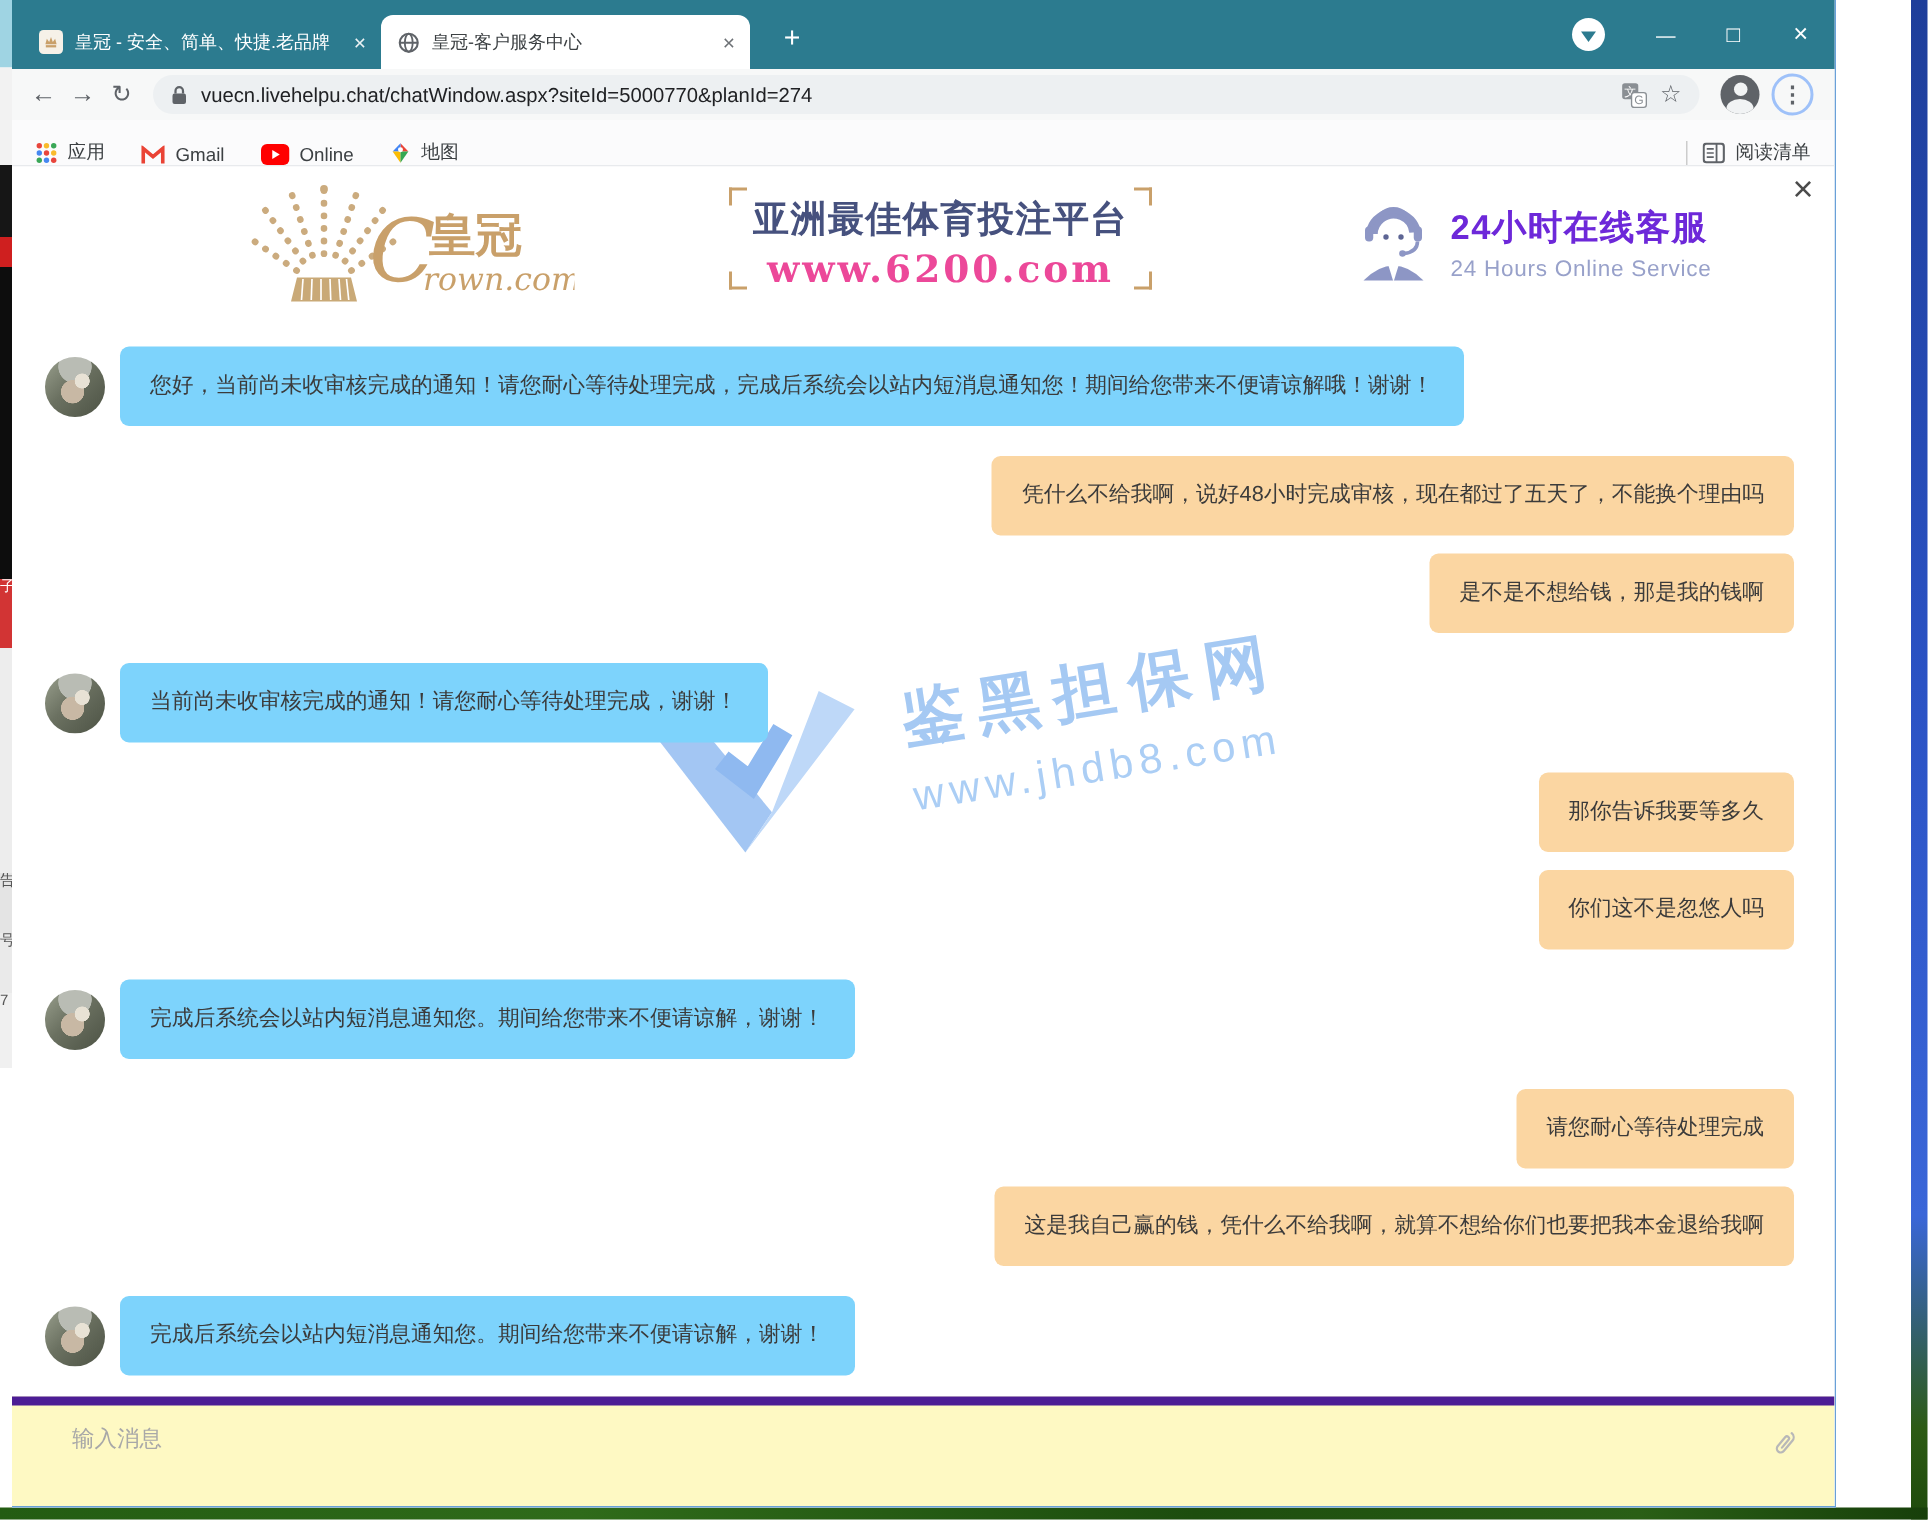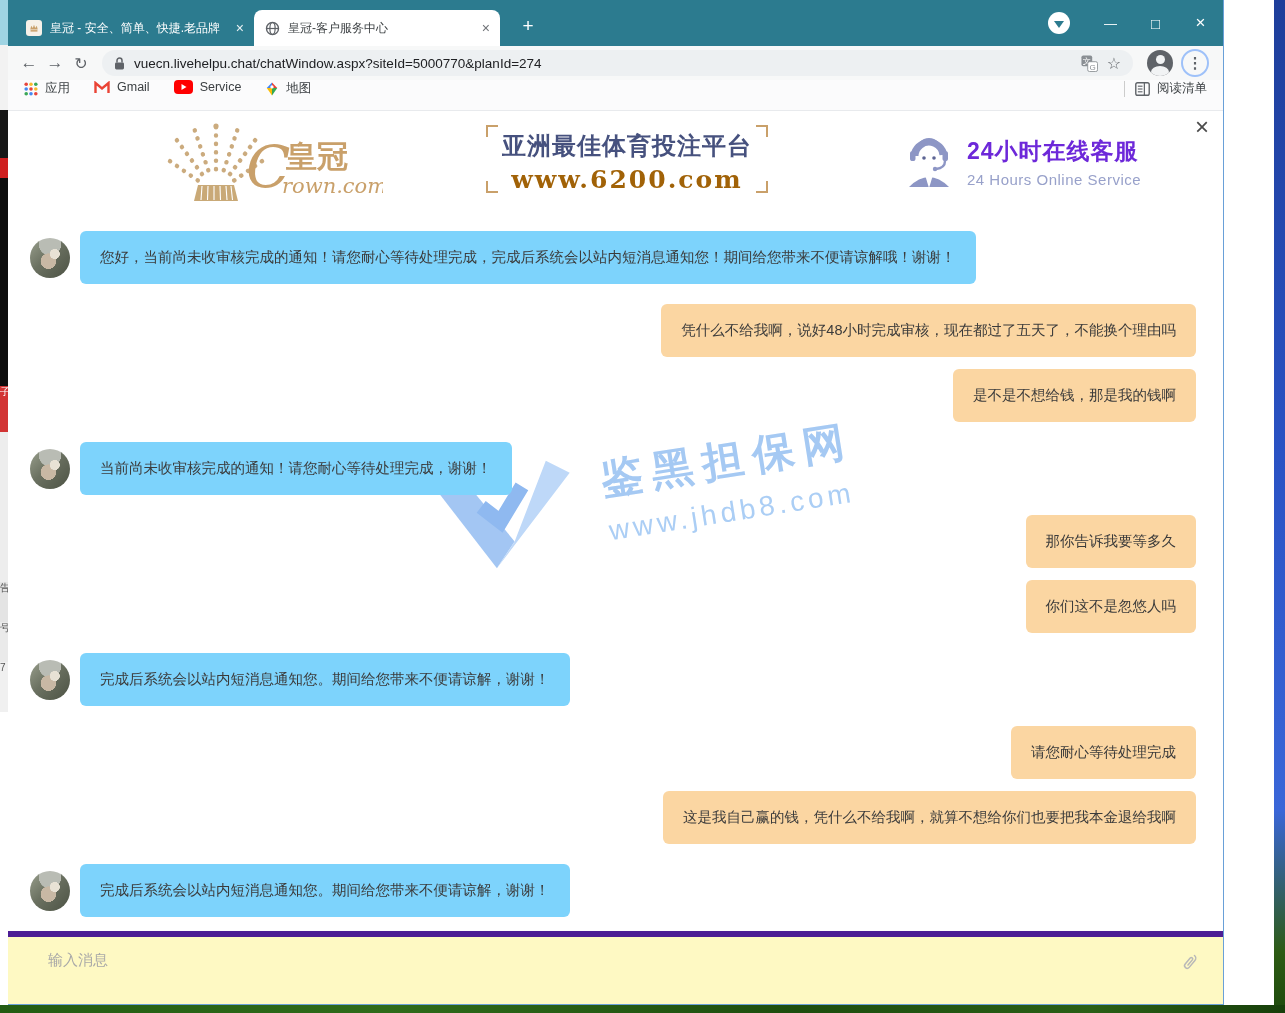--- a/index.html
+++ b/index.html
@@ -41,39 +41,39 @@
   .urlbar { flex:1; height:26px; background:#edf0f2; border-radius:14px; display:flex; align-items:center; padding:0 12px; gap:9px; margin:0 8px; }
   .url-text { font-size:13.5px; color:#202124; flex:1; white-space:nowrap; overflow:hidden; }
   .star { color:#5f6368; font-size:16px; }
   .profile-btn { width:26px; height:26px; border-radius:50%; background:#5f6368; position:relative; overflow:hidden; margin:0 8px 0 6px; flex:none; }
   .profile-btn::before { content:""; position:absolute; left:8.5px; top:5px; width:9px; height:9px; border-radius:50%; background:#f1f3f4; }
   .profile-btn::after  { content:""; position:absolute; left:4px; top:16px; width:18px; height:12px; border-radius:50%; background:#f1f3f4; }
   .kebab-wrap { width:28px; height:28px; border-radius:50%; border:2px solid #9ec1f9; display:flex; align-items:center; justify-content:center; margin-right:6px; flex:none; }
   .kebab { color:#5f6368; font-size:15px; font-weight:bold; }
 
   
-  .bookmarks { height:31px; background:#fbfbfc; display:flex; align-items:flex-start; padding:0 16px; gap:24px; font-size:12.5px; color:#3c4043; border-bottom:1px solid #e8eaed; flex:none; }
+  .bookmarks { height:31px; background:#fbfbfc; display:flex; align-items:flex-end; padding:0 16px; gap:24px; font-size:12.5px; color:#3c4043; border-bottom:1px solid #e8eaed; flex:none; }
   .bm { display:flex; align-items:center; gap:7px; }
   .bm-right { margin-left:auto; display:flex; align-items:center; gap:10px; }
   .bm-div { width:1px; height:16px; background:#ccc; }
 
   
   .page { position:relative; flex:1; background:#fff; overflow:hidden; }
   .page-close { position:absolute; top:4px; right:14px; font-size:24px; color:#4b4b4b; z-index:3; line-height:1; }
 
   
   .logo-block { position:absolute; left:150px; top:12px; }
   .slogan { position:absolute; left:478px; top:14px; width:282px; height:68px; text-align:center; padding-top:5px; }
   .corner { position:absolute; width:12px; height:12px; }
   .corner.tl { left:0; top:0; border-left:2px solid #c9a06a; border-top:2px solid #c9a06a; }
   .corner.tr { right:0; top:0; border-right:2px solid #c9a06a; border-top:2px solid #c9a06a; }
   .corner.bl { left:0; bottom:0; border-left:2px solid #c9a06a; border-bottom:2px solid #c9a06a; }
   .corner.br { right:0; bottom:0; border-right:2px solid #c9a06a; border-bottom:2px solid #c9a06a; }
   .slogan-l1 { font-family:"DejaVu Serif",serif; font-weight:bold; font-size:24px; color:#46517e; letter-spacing:1px; }
-  .slogan-l2 { font-family:"DejaVu Serif",serif; font-weight:bold; font-size:25px; color:#a16207; letter-spacing:2px; margin-top:3px; }
+  .slogan-l2 { font-family:"DejaVu Serif",serif; font-weight:bold; font-size:25px; color:#ec4899; letter-spacing:2px; margin-top:3px; }
   .service { position:absolute; left:897px; top:24px; display:flex; align-items:center; gap:14px; }
   .service-title { font-size:23px; font-weight:bold; color:#6d28d9; letter-spacing:1px; }
   .service-sub { font-size:15px; color:#98a1ca; margin-top:4px; letter-spacing:.5px; }
 
   
   .watermark { position:absolute; left:428px; top:322px; display:flex; align-items:flex-start; gap:20px;
     transform:rotate(-9deg); z-index:0; pointer-events:none; }
   .wm-text { margin-top:12px; }
   .wm-title { font-size:42px; font-weight:bold; color:#a5c9f3; letter-spacing:9px; }
   .wm-url { font-size:28px; color:#abcef5; letter-spacing:4px; margin-top:8px; }
@@ -194,21 +194,21 @@
       <svg width="16" height="13" viewBox="0 0 16 13">
           <path d="M1.5,12 V2 L8,7.4 L14.5,2 V12" fill="none" stroke="#ea4335" stroke-width="2.4"></path>
         </svg>
       <span>Gmail</span>
     </div>
     <div class="bm">
       <svg width="19" height="14" viewBox="0 0 19 14">
           <rect width="19" height="14" rx="4" fill="#f00"></rect>
           <path d="M7.5,4 L12.5,7 L7.5,10 Z" fill="#fff"></path>
         </svg>
-      <span>Service</span>
+      <span>Online</span>
     </div>
     <div class="bm">
       <svg width="14" height="16" viewBox="0 0 16 16">
         <polygon points="8,0.5 14,6.8 8,6.8" fill="#ea4335"></polygon>
           <polygon points="8,0.5 2,6.8 8,6.8" fill="#4285f4"></polygon>
         <polygon points="2,6.8 8,15.5 8,6.8" fill="#fbbc05"></polygon>
           <polygon points="14,6.8 8,15.5 8,6.8" fill="#34a853"></polygon>
         <circle cx="8" cy="5.6" r="1.9" fill="#fff"></circle>
       </svg>
       <span>地图</span>

